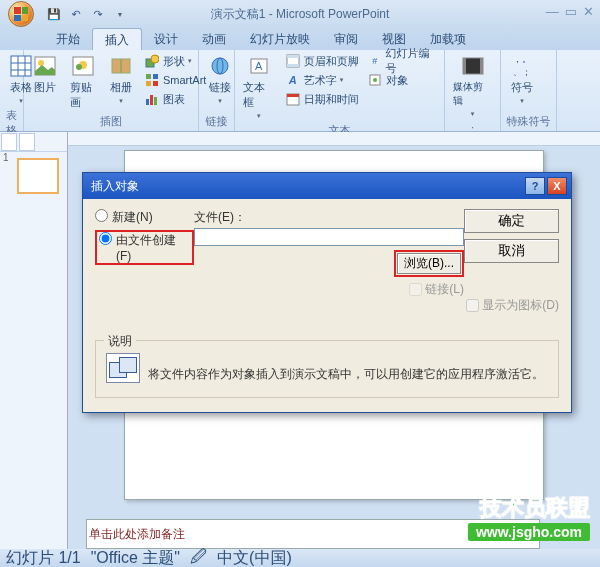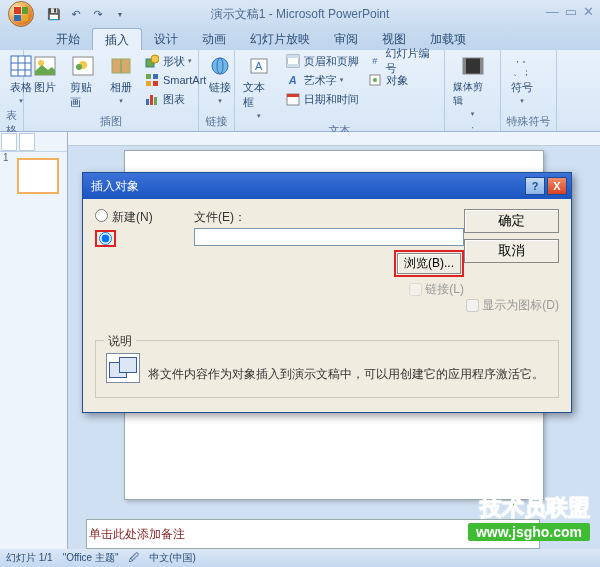--- a/index.html
+++ b/index.html
@@ -42,21 +42,21 @@
 .thumb { margin: 6px 8px; width: 48px; height: 36px; background: #fff; border: 2px solid #f0b060; }
 .thumb-num { font-size: 10px; color:#567; margin-left:3px; }
 
 .main { flex:1; display:flex; flex-direction:column; background:#d0e0f3; }
 .ruler { height: 14px; background:#eef4fb; border-bottom:1px solid #bcd; }
 .slide-area { flex:1; display:flex; align-items:flex-start; justify-content:center; overflow:hidden; padding:4px 0 0; }
 .slide { width: 420px; height: 350px; background:#fff; border:1px solid #9aa; box-shadow: 2px 2px 4px rgba(0,0,0,0.2); }
 .notes { height: 30px; margin: 0 60px 0 18px; background:#fff; border:1px solid #9aa; padding:6px 2px; font-size:12px; color:#7f1d1d; }
 
 
-.status { position:absolute; bottom:0; left:0; right:0; height:18px; background: linear-gradient(#dbe7f5,#c3d8ef); font-size:10px; color:#2b4d77; display:flex; align-items:center; gap:10px; padding:0 6px; }
+.status { position:absolute; bottom:0; left:0; right:0; height:18px; background: linear-gradient(#dbe7f5,#c3d8ef); font-size:16px; color:#2b4d77; display:flex; align-items:center; gap:10px; padding:0 6px; }
 
 
 .dialog { position:absolute; left:82px; top:172px; width:490px; background:#f0ede0; border:1px solid #1e4f9a; box-shadow: 3px 3px 8px rgba(0,0,0,0.4); }
 .dlg-title { height:26px; background: linear-gradient(#3c72d8,#1b54c0); color:#fff; font-size:12px; display:flex; align-items:center; padding:0 4px 0 8px; }
 .dlg-title-text { flex:1; }
 .dlg-title-btns { display:flex; gap:2px; }
 .dlg-tbtn { width:20px; height:18px; border:1px solid #1a4a9c; display:flex; align-items:center; justify-content:center; font-size:11px; }
 .dlg-help { background: linear-gradient(#c8dbef,#8cb6e8); color:#1a4a9c; font-weight:bold; }
 .dlg-close { background: linear-gradient(#f08c6a,#d8411f); color:#fff; font-weight:bold; }
 .dlg-body { padding:10px 12px 14px; font-size:12px; color:#333; }
@@ -371,20 +371,21 @@
   </div>
   <div class="dlg-body">
     <div class="dlg-row1">
       <div class="radio-col">
         <label class="radio-opt">
             <input type="radio" name="m" style="">
             <span>新建(N)</span>
           </label>
         <label class="radio-opt boxed">
             <input type="radio" name="m" checked="" style="">
+            <span>由文件创建(F)</span>
           </label>
       </div>
       <div class="file-col">
         <div class="file-label">文件(E)：</div>
         <div class="file-input"></div>
         <div class="browse-row">
           <span class="browse-wrap"><button class="browse-btn"><span>浏览(B)...</span></button></span>
           <label class="link-chk">
               <input type="checkbox" disabled="" style="">
               <span>链接(L)</span>

